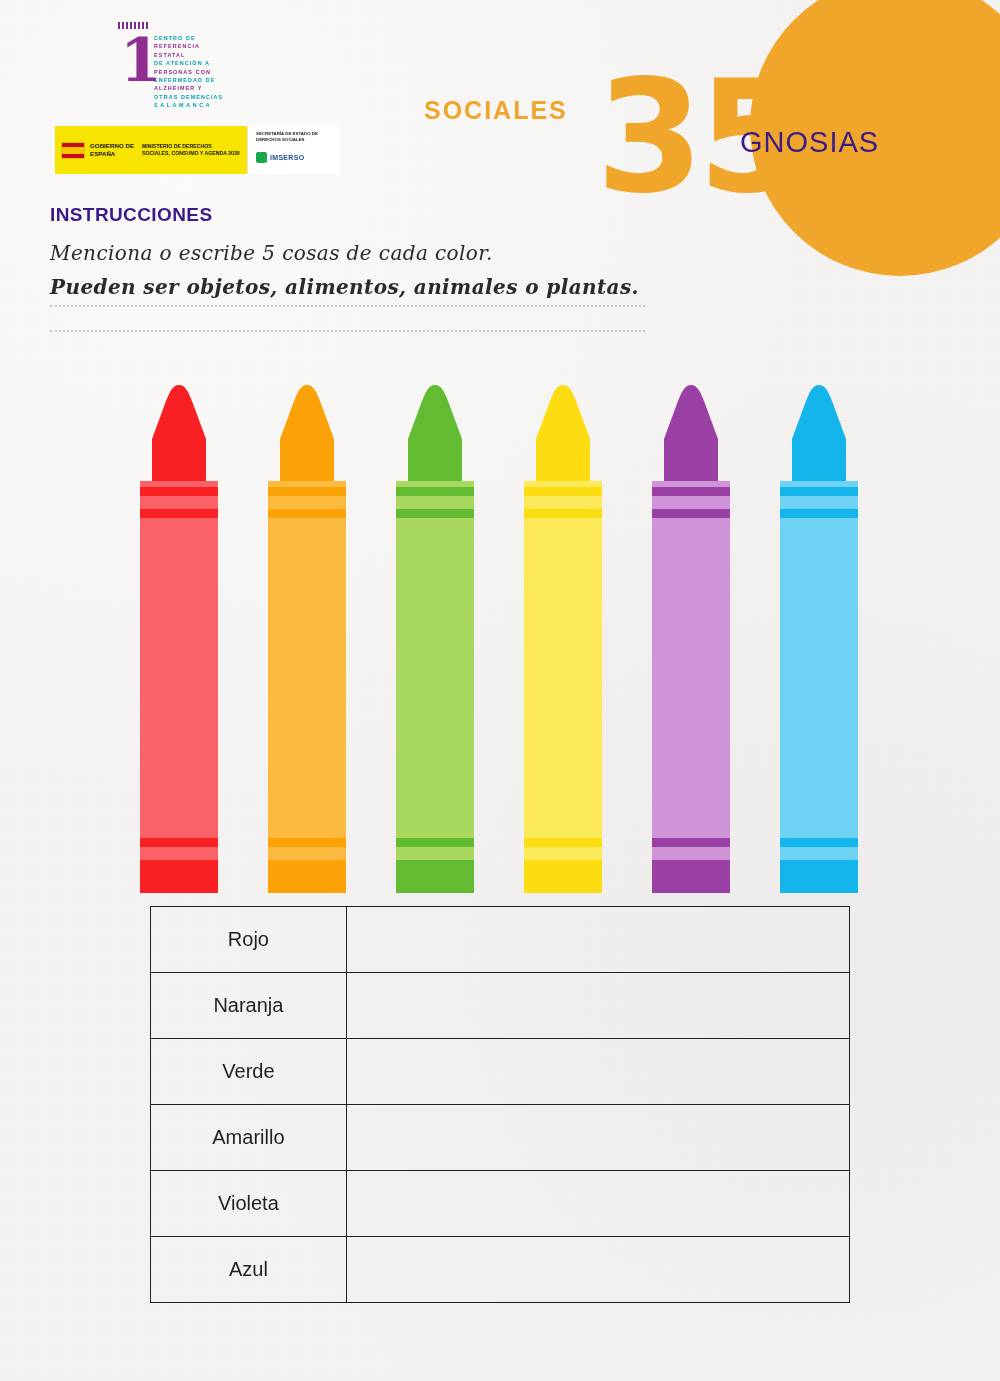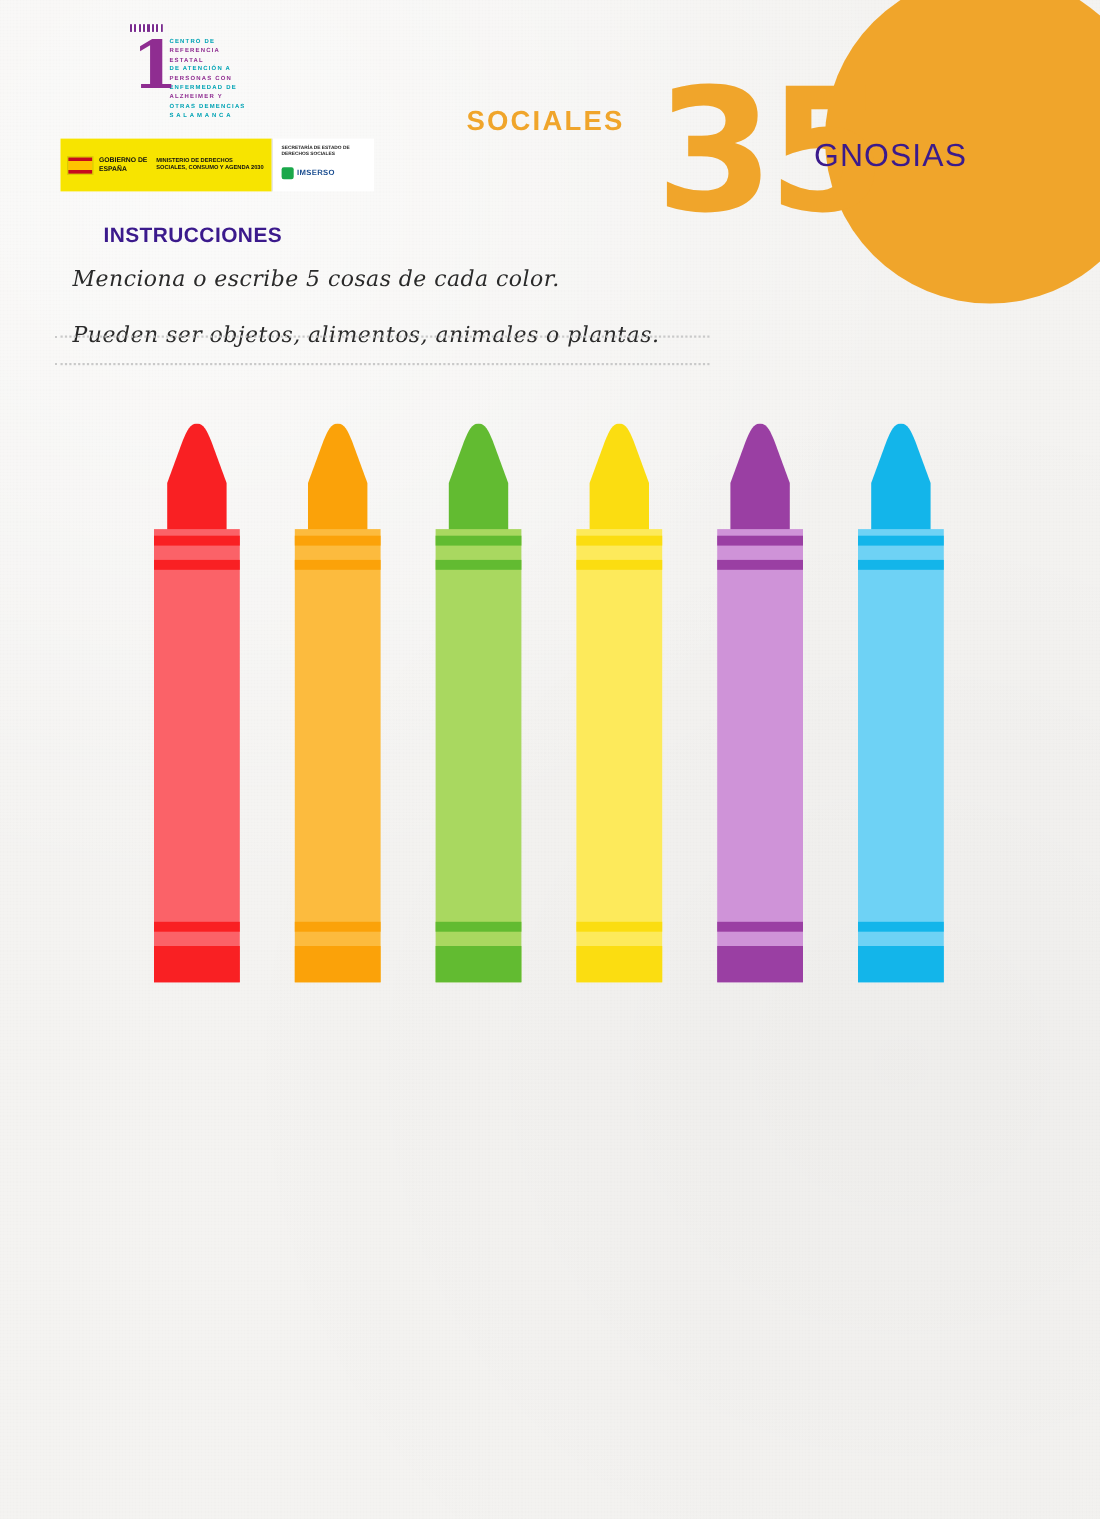--- a/index.html
+++ b/index.html
@@ -191,34 +191,32 @@
   }
 
   .instrucciones-title {
     position: absolute;
     left: 50px;
     top: 204px;
     font-size: 19px;
     font-weight: 700;
     letter-spacing: 0.4px;
     color: #3b1a8c;
-    margin-left: 44px;
   }
   .instr-line {
     position: absolute;
     left: 50px;
     font-family: "DejaVu Serif", serif;
     font-style: italic;
     font-size: 20px;
     color: #2a2a2a;
     letter-spacing: 0.4px;
-    margin-left: 16px;
   }
   .instr-line.l1 { top: 241px; }
-  .instr-line.l2 { top: 292px; }
+  .instr-line.l2 { top: 275px; font-weight: bold; }
   .dotted {
     position: absolute;
     left: 50px;
     height: 0;
     border-top: 2px dotted #c9c9c9;
   }
   .dotted.d1 { top: 305px; width: 595px; }
   .dotted.d2 { top: 330px; width: 595px; }
 
   
@@ -393,13 +391,41 @@
           </svg></div>
         <div class="body" style="background:#6ed2f5">
           <div class="band" style="top:6px;background:#13b5ea"></div>
           <div class="band" style="top:28px;background:#13b5ea"></div>
           <div class="band" style="top:357px;background:#13b5ea"></div>
           <div class="band" style="top:379px;height:33px;background:#13b5ea"></div>
         </div>
       </div>
   </div>
 
+  <table class="answer-table">
+    <tbody>
+      <tr>
+        <td class="label">Rojo</td>
+        <td class="blank"></td>
+      </tr>
+      <tr>
+        <td class="label">Naranja</td>
+        <td class="blank"></td>
+      </tr>
+      <tr>
+        <td class="label">Verde</td>
+        <td class="blank"></td>
+      </tr>
+      <tr>
+        <td class="label">Amarillo</td>
+        <td class="blank"></td>
+      </tr>
+      <tr>
+        <td class="label">Violeta</td>
+        <td class="blank"></td>
+      </tr>
+      <tr>
+        <td class="label">Azul</td>
+        <td class="blank"></td>
+      </tr>
+    </tbody>
+  </table>
 </div>
 
 </body></html>

